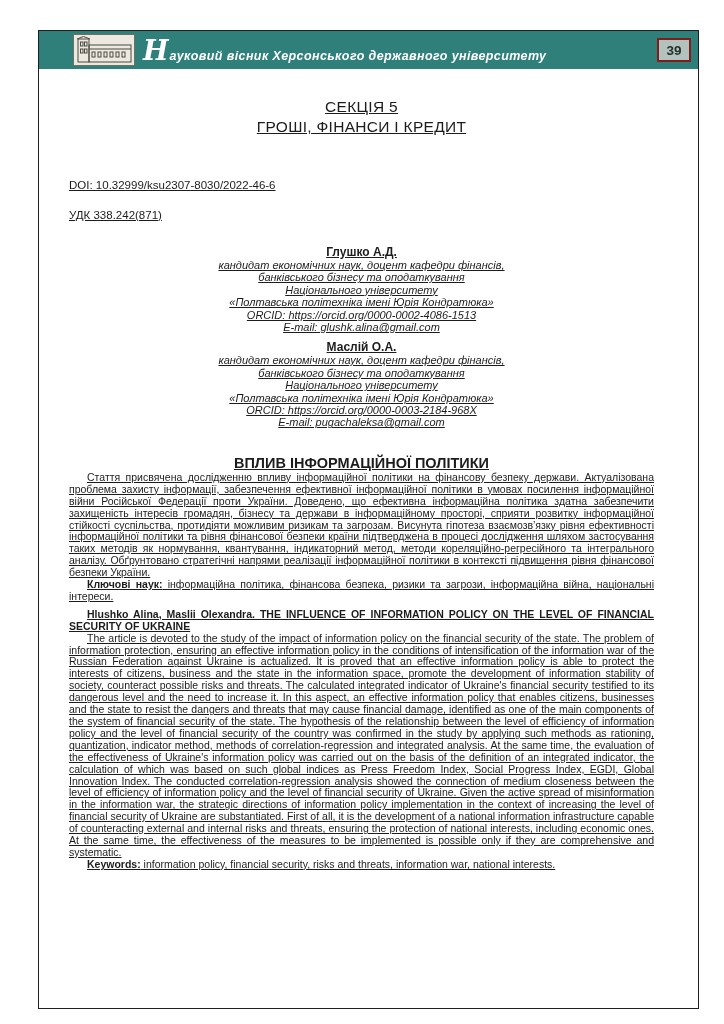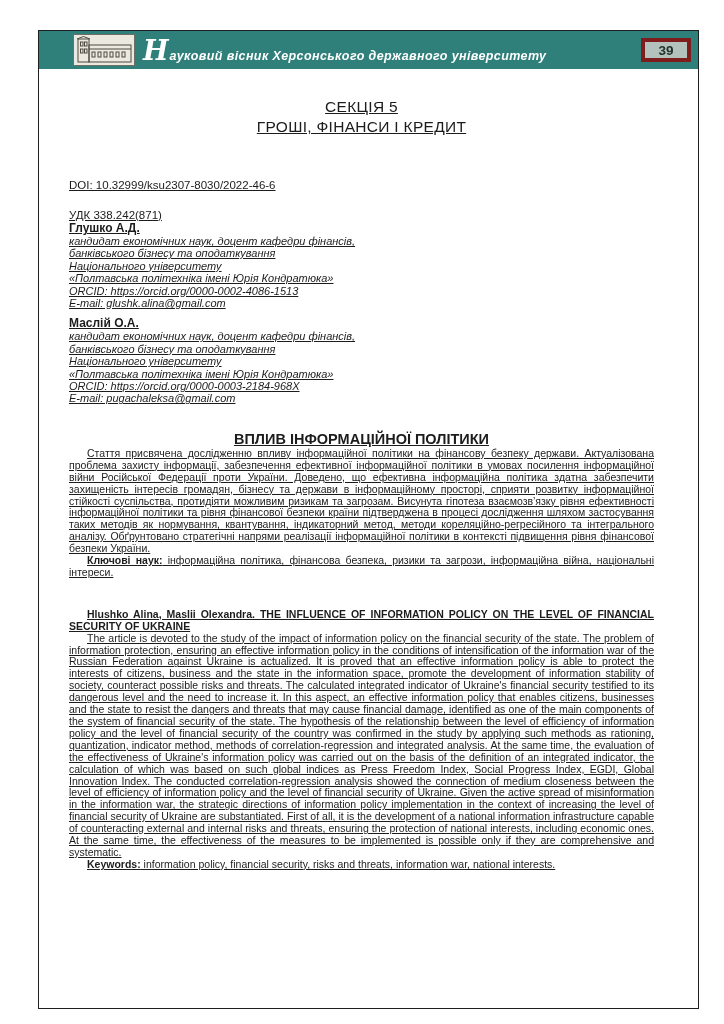--- a/index.html
+++ b/index.html
@@ -51,43 +51,43 @@
   }
   .title-rest {
     font-size: 12.5px;
     font-weight: bold;
     letter-spacing: 0.4px;
     font-style: italic;
   }
   .page-number {
     margin-left: auto;
     margin-right: 7px;
-    width: 50px; height: 24px;
+    width: 34px; height: 24px;
     background: #b3c2bc;
-    border: 4px solid #7f1d1d;
+    border: 2px solid #7f1d1d;
     color: #25302e;
     font-size: 13.5px;
     font-weight: bold;
     display: flex; align-items: center; justify-content: center; text-align: center;
   }
   
   .content { padding: 14px 44px 0 30px; text-decoration: underline; }
   .section-heading {
     margin: 14px 0 0 0;
     text-align: center;
     font-size: 15.5px;
     font-weight: 400;
     line-height: 20px;
     letter-spacing: 0.3px;
   }
   .doi-line { margin-top: 42px; font-size: 11.5px; }
   .udk-line { margin-top: 18px; font-size: 11.5px; }
   .authors {
-    margin-top: 0;
-    text-align: left;
+    margin-top: 24px;
+    text-align: center;
     font-style: italic;
     font-size: 11px;
     line-height: 12.4px;
   }
   .author + .author { margin-top: 7px; }
   .author-name {
     font-style: normal;
     font-weight: bold;
     font-size: 12px;
     line-height: 14px;
@@ -101,21 +101,21 @@
   }
   .para {
     margin: 0;
     font-size: 10.5px;
     line-height: 11.9px;
     text-align: justify;
     text-indent: 18px;
   }
   .abstract-uk { }
   .kw-label { font-weight: bold; }
-  .en-block { margin-top: 30px; }
+  .en-block { margin-top: 6px; }
   .en-heading { font-weight: bold; }
 </style>
 </head>
 <body>
 
 <div class="page">
   <div class="frame">
 
     <header class="header">
       <div class="logo">

